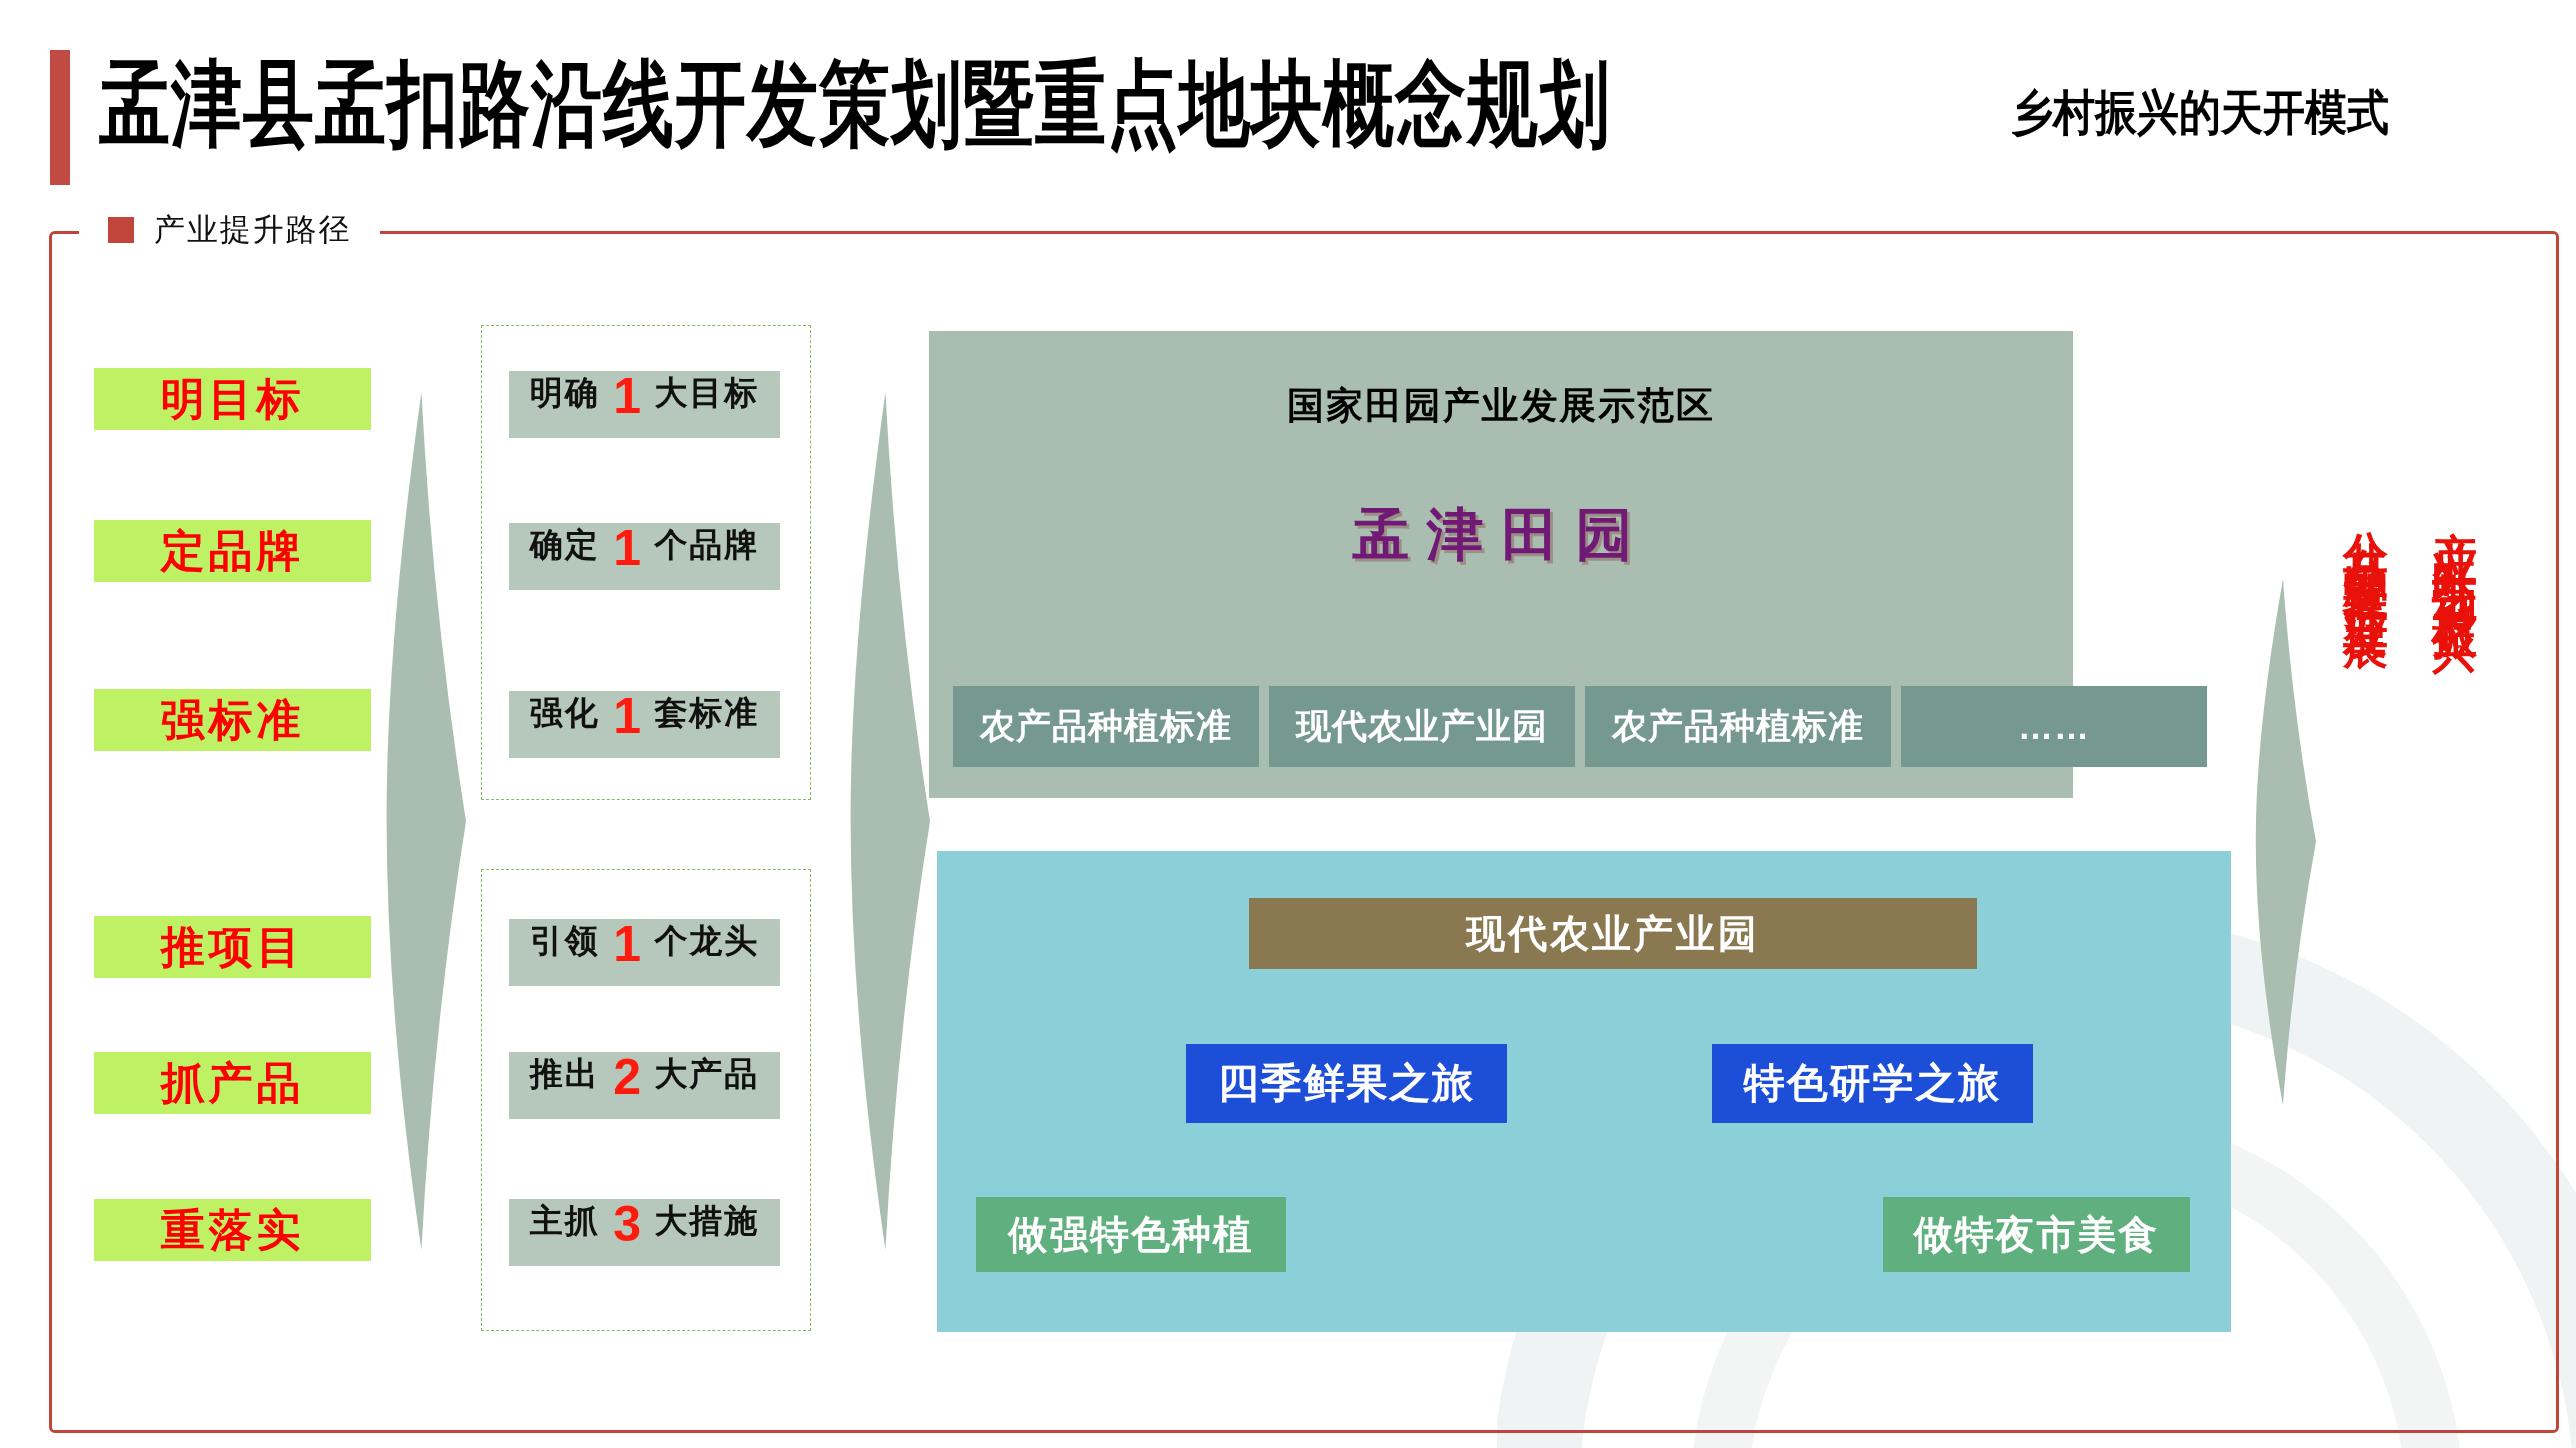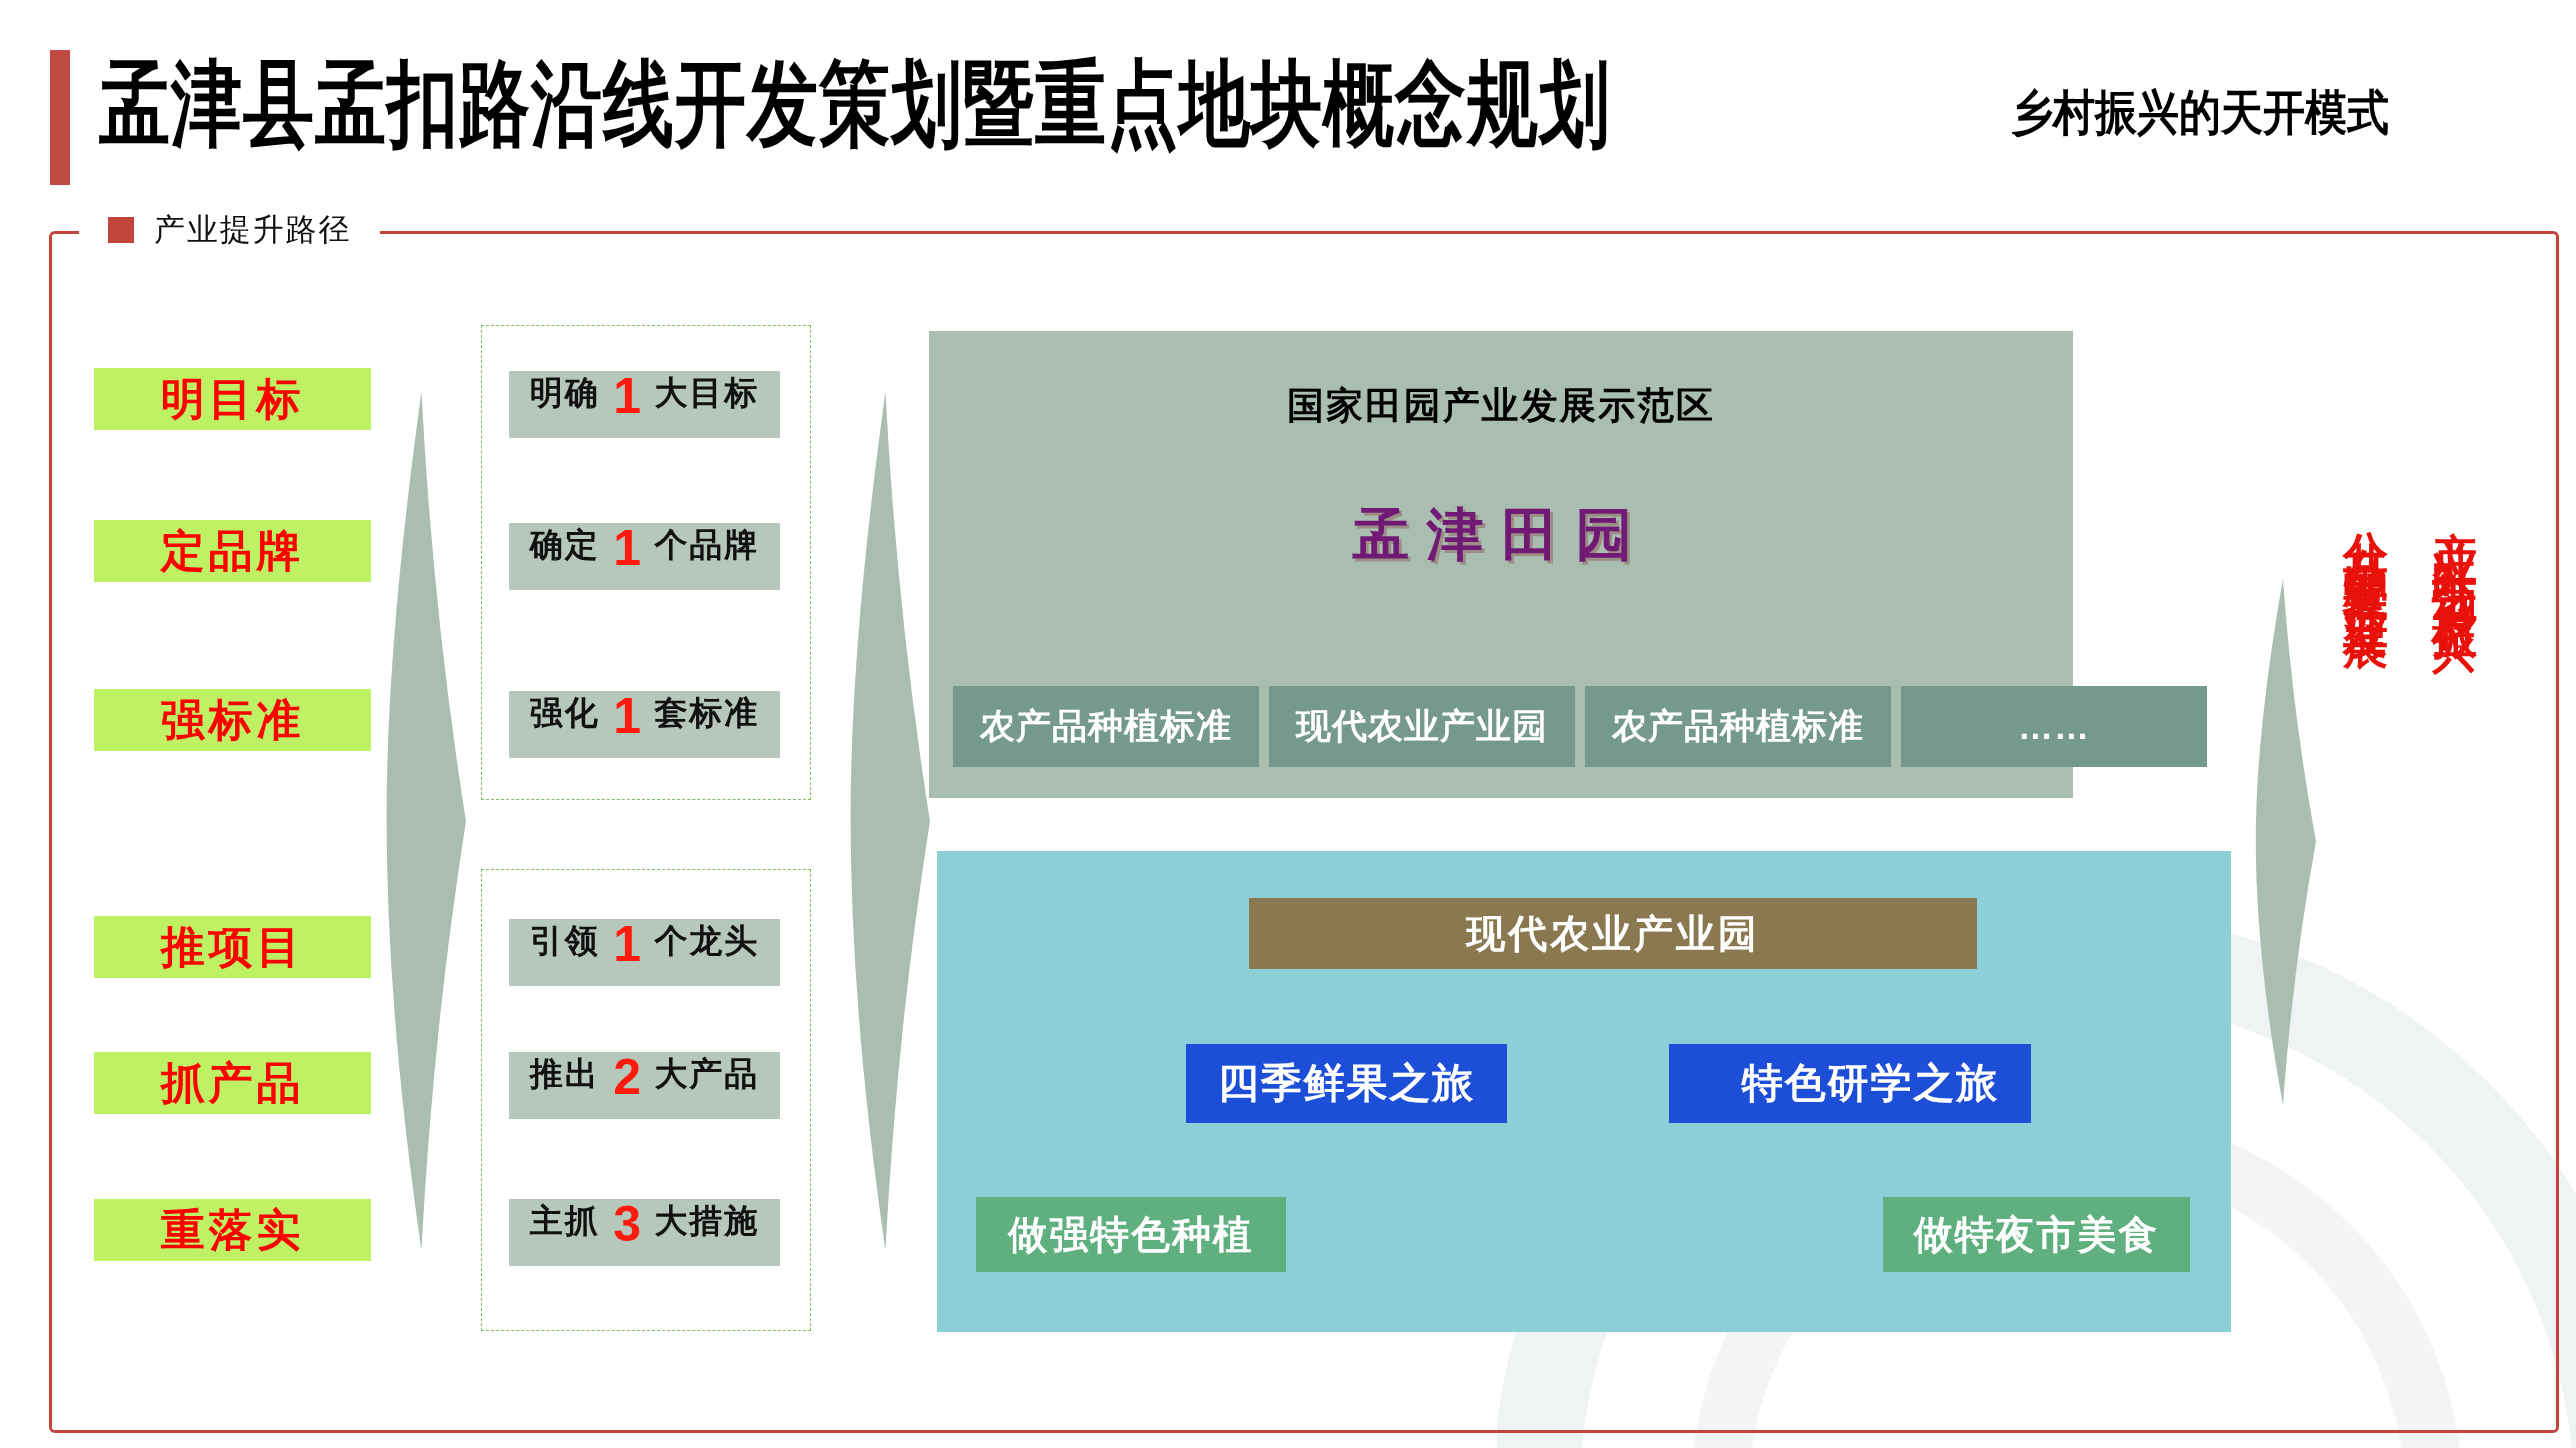--- a/index.html
+++ b/index.html
@@ -58,21 +58,21 @@
   .standard-box{flex:1;background:#75988F;display:flex;align-items:center;justify-content:center;
     font-size:35px;font-weight:900;color:#fff;letter-spacing:1px;}
   
   .park-panel{position:absolute;left:937px;top:851px;width:1294px;height:481px;background:#8CCFD8;z-index:1;}
   .park-title{position:absolute;left:312px;top:47px;width:728px;height:71px;background:#8A7950;
     display:flex;align-items:center;justify-content:center;
     font-size:39px;font-weight:900;color:#fff;letter-spacing:2.9px;}
   .tour-box{position:absolute;top:193px;width:321px;height:79px;background:#1d4ed8;
     display:flex;align-items:center;justify-content:center;
     font-size:41px;font-weight:900;color:#fff;letter-spacing:1.9px;}
-  .tour-1{left:249px;} .tour-2{left:732px;padding-left:41px;}
+  .tour-1{left:249px;} .tour-2{left:775px;}
   .action-box{position:absolute;top:346px;height:75px;background:#5FAF7F;
     display:flex;align-items:center;justify-content:center;
     font-size:39px;font-weight:900;color:#fff;letter-spacing:1.9px;}
   .action-1{left:39px;width:310px;} .action-2{left:493px;width:309px;} .action-3{left:946px;width:307px;}
   
   .slogan{
     position:absolute;top:495px;height:580px;writing-mode:vertical-rl;text-orientation:upright;
     font-size:45px;font-weight:900;color:#E8120A;letter-spacing:10.6px;z-index:2;line-height:1.1;
   }
   .slogan-left{left:2341px;}

